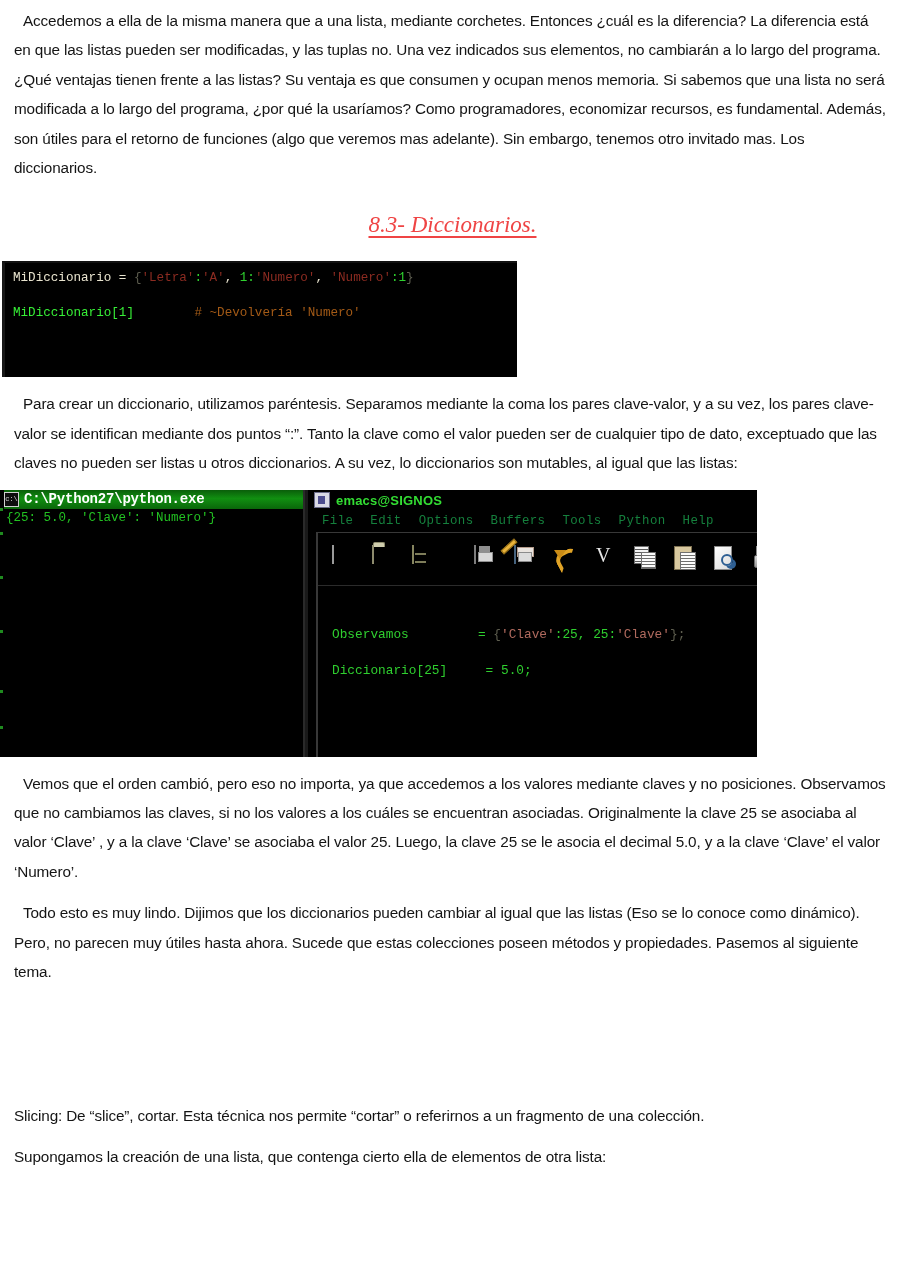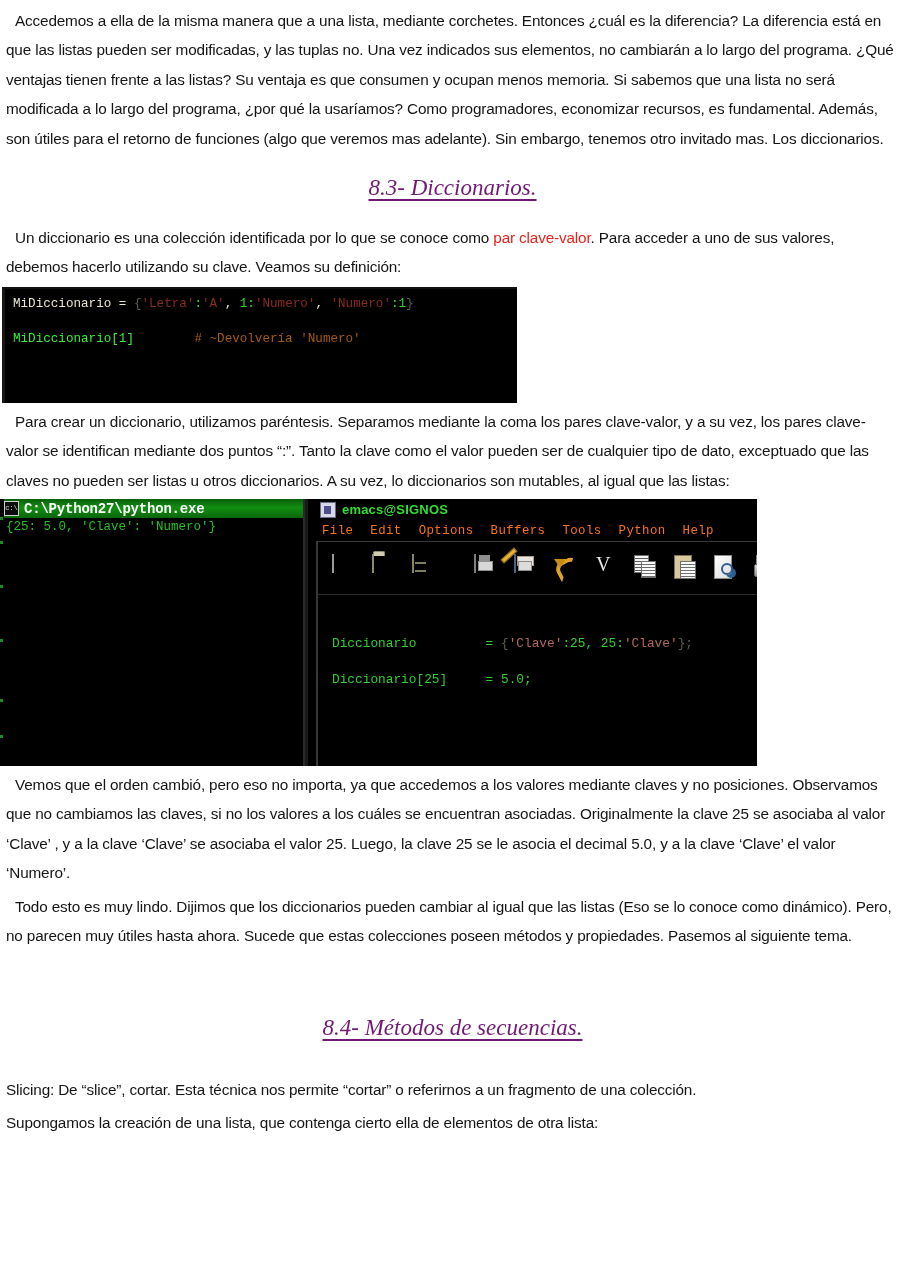--- a/index.html
+++ b/index.html
@@ -24,36 +24,36 @@
   }
 
   
   .para {
     font-family: "Liberation Sans", sans-serif;
     font-size: 15.3px;
     line-height: 29.4px;
     color: #141414;
     letter-spacing: -0.15px;
     text-align: left;
-    margin: 4px;
+    margin: 12px;
     padding: 0 4px 0 2px;
     font-stretch: condensed;
     transform-origin: left top;
   }
   .para .indent { display:inline-block; width: 9px; }
   .red { color: #e8231b; }
 
   
   .heading {
     text-align: center;
     font-family: "Liberation Serif", serif;
     font-size: 23px;
     font-style: italic;
     font-weight: 400;
-    color: #701a75;
+    color: #ef4444;
     text-decoration: underline;
     text-underline-offset: 4px;
     letter-spacing: 0px;
     margin: 0;
   }
 
   
   .shot1 {
     position: relative;
     width: 515px;
@@ -157,21 +157,21 @@
     background: #000;
     position: relative;
     border-left: 3px solid #1a1a1a;
     box-sizing: border-box;
   }
   .emacs-title {
     height: 21px;
     background: #000;
     display: flex;
     align-items: center;
-    padding-left: 12px;
+    padding-left: 6px;
     box-sizing: border-box;
   }
   .emacs-icon {
     width: 14px; height: 14px;
     background: #d9d9e6;
     border: 1px solid #6a6a8a;
     margin-right: 6px;
     position: relative;
     flex: 0 0 auto;
   }
@@ -191,21 +191,21 @@
   .menubar {
     height: 21px;
     display: flex;
     align-items: center;
     gap: 17px;
     padding-left: 14px;
     box-sizing: border-box;
     background: #000;
   }
   .menubar .mi {
-    color: #f97316;
+    color: #15803d;
     font-family: "Liberation Mono", "DejaVu Sans Mono", monospace;
     font-size: 12.4px;
     letter-spacing: 0.4px;
     cursor: default;
   }
   .emacs-inner {
     margin-left: 8px;
     border-left: 2px solid #383838;
     border-top: 1px solid #383838;
     height: calc(100% - 42px);
@@ -386,21 +386,20 @@
 <div class="page">
 
   <p class="para" style="margin-top:6px;"><span class="indent"></span><span>Accedemos a ella de la misma manera que a una lista, mediante corchetes. Entonces ¿cuál es la diferencia? La diferencia está en que las listas pueden ser modificadas, y las tuplas no. Una vez indicados sus elementos, no cambiarán a lo largo del programa. ¿Qué ventajas tienen frente a las listas? Su ventaja es que consumen y ocupan menos memoria. Si sabemos que una lista no será modificada a lo largo del programa, ¿por qué la usaríamos? Como programadores, economizar recursos, es fundamental. Además, son útiles para el retorno de funciones (algo que veremos mas adelante). Sin embargo, tenemos otro invitado mas. Los diccionarios.</span></p>
 
   <div class="spacer-md"></div>
 
   <h2 class="heading">8.3- Diccionarios.</h2>
 
   <div class="spacer-md"></div>
 
-  <p class="para"><span class="indent"></span><span>Un diccionario es una colección identificada por lo que se conoce como </span><span class="red">par clave-valor</span><span>. Para acceder a uno de sus valores, debemos hacerlo utilizando su clave. Veamos su definición:</span></p>
 
   <div class="shot1">
     <div class="ln"><span class="c-white">MiDiccionario</span><span class="c-white"> = </span><span class="c-brace">{</span><span class="c-darkred">'Letra'</span><span class="c-green">:</span><span class="c-darkred">'A'</span><span class="c-white">, </span><span class="c-green">1</span><span class="c-green">:</span><span class="c-darkred">'Numero'</span><span class="c-white">, </span><span class="c-darkred">'Numero'</span><span class="c-green">:</span><span class="c-green">1</span><span class="c-brace">}</span></div>
     <div class="ln">&nbsp;</div>
     <div class="ln"><span class="c-lgreen">MiDiccionario[</span><span class="c-lgreen">1</span><span class="c-lgreen">]</span><span>        </span><span class="c-orange"># ~Devolvería 'Numero'</span></div>
   </div>
 
   <p class="para"><span class="indent"></span><span>Para crear un diccionario, utilizamos paréntesis. Separamos mediante la coma los pares clave-valor, y a su vez, los pares clave-valor se identifican mediante dos puntos “:”. Tanto la clave como el valor pueden ser de cualquier tipo de dato, exceptuado que las claves no pueden ser listas u otros diccionarios.  A su vez, lo diccionarios son mutables, al igual que las listas:</span></p>
 
   <div class="shot2">
@@ -447,38 +446,37 @@
           <span class="tbi"><span class="i-saveas"><span class="i-pencil"></span></span></span>
           <span class="tbi"><span class="i-undo"></span></span>
           <span class="tbi"><span class="i-cut"></span></span>
           <span class="tbi"><span class="i-copy"></span></span>
           <span class="tbi"><span class="i-paste"></span></span>
           <span class="tbi"><span class="i-search"></span></span>
           <span class="tbi"><span class="i-print"></span></span>
         </div>
 
         <div class="emacs-code">
-<div><span class="e-green">Diccionario</span><span>         </span><span class="e-green">= </span><span class="e-brace">{</span><span class="e-str">'Clave'</span><span class="e-green">:</span><span class="e-num">25</span><span class="e-green">, </span><span class="e-num">25</span><span class="e-green">:</span><span class="e-str">'Clave'</span><span class="e-brace">};</span></div>
+<div><span class="e-green">Observamos</span><span>         </span><span class="e-green">= </span><span class="e-brace">{</span><span class="e-str">'Clave'</span><span class="e-green">:</span><span class="e-num">25</span><span class="e-green">, </span><span class="e-num">25</span><span class="e-green">:</span><span class="e-str">'Clave'</span><span class="e-brace">};</span></div>
 <div><span class="e-green">Diccionario[</span><span class="e-green">25</span><span class="e-green">]     </span><span class="e-green">= </span><span class="e-num">5.0</span><span class="e-green">;</span></div>
 <div>&nbsp;</div>
 
 
 
 
         </div>
       </div>
     </div>
   </div>
 
   <p class="para"><span class="indent"></span><span>Vemos que el orden cambió, pero eso no importa, ya que accedemos a los valores mediante claves y no posiciones. Observamos que no cambiamos las claves, si no los valores a los cuáles se encuentran asociadas. Originalmente la clave 25 se asociaba al valor ‘Clave’ , y a la clave ‘Clave’ se asociaba el valor 25. Luego, la clave 25 se le asocia el decimal 5.0, y a la clave ‘Clave’ el valor ‘Numero’.</span></p>
 
   <p class="para"><span class="indent"></span><span>Todo esto es muy lindo. Dijimos que los diccionarios pueden cambiar al igual que las listas (Eso se lo conoce como dinámico). Pero, no parecen muy útiles hasta ahora. Sucede que estas colecciones poseen métodos y propiedades. Pasemos al siguiente tema.</span></p>
 
   <div class="spacer-xxl"></div>
 
-  <h2 class="heading">8.4- Métodos de secuencias.</h2>
 
   <div class="spacer-lg"></div>
 
   <p class="para">Slicing: De “slice”, cortar. Esta técnica nos permite “cortar” o referirnos a un fragmento de una colección.</p>
   <p class="para">Supongamos la creación de una lista, que contenga cierto ella de elementos de otra lista:</p>
 
 </div>
 
 </body></html>

